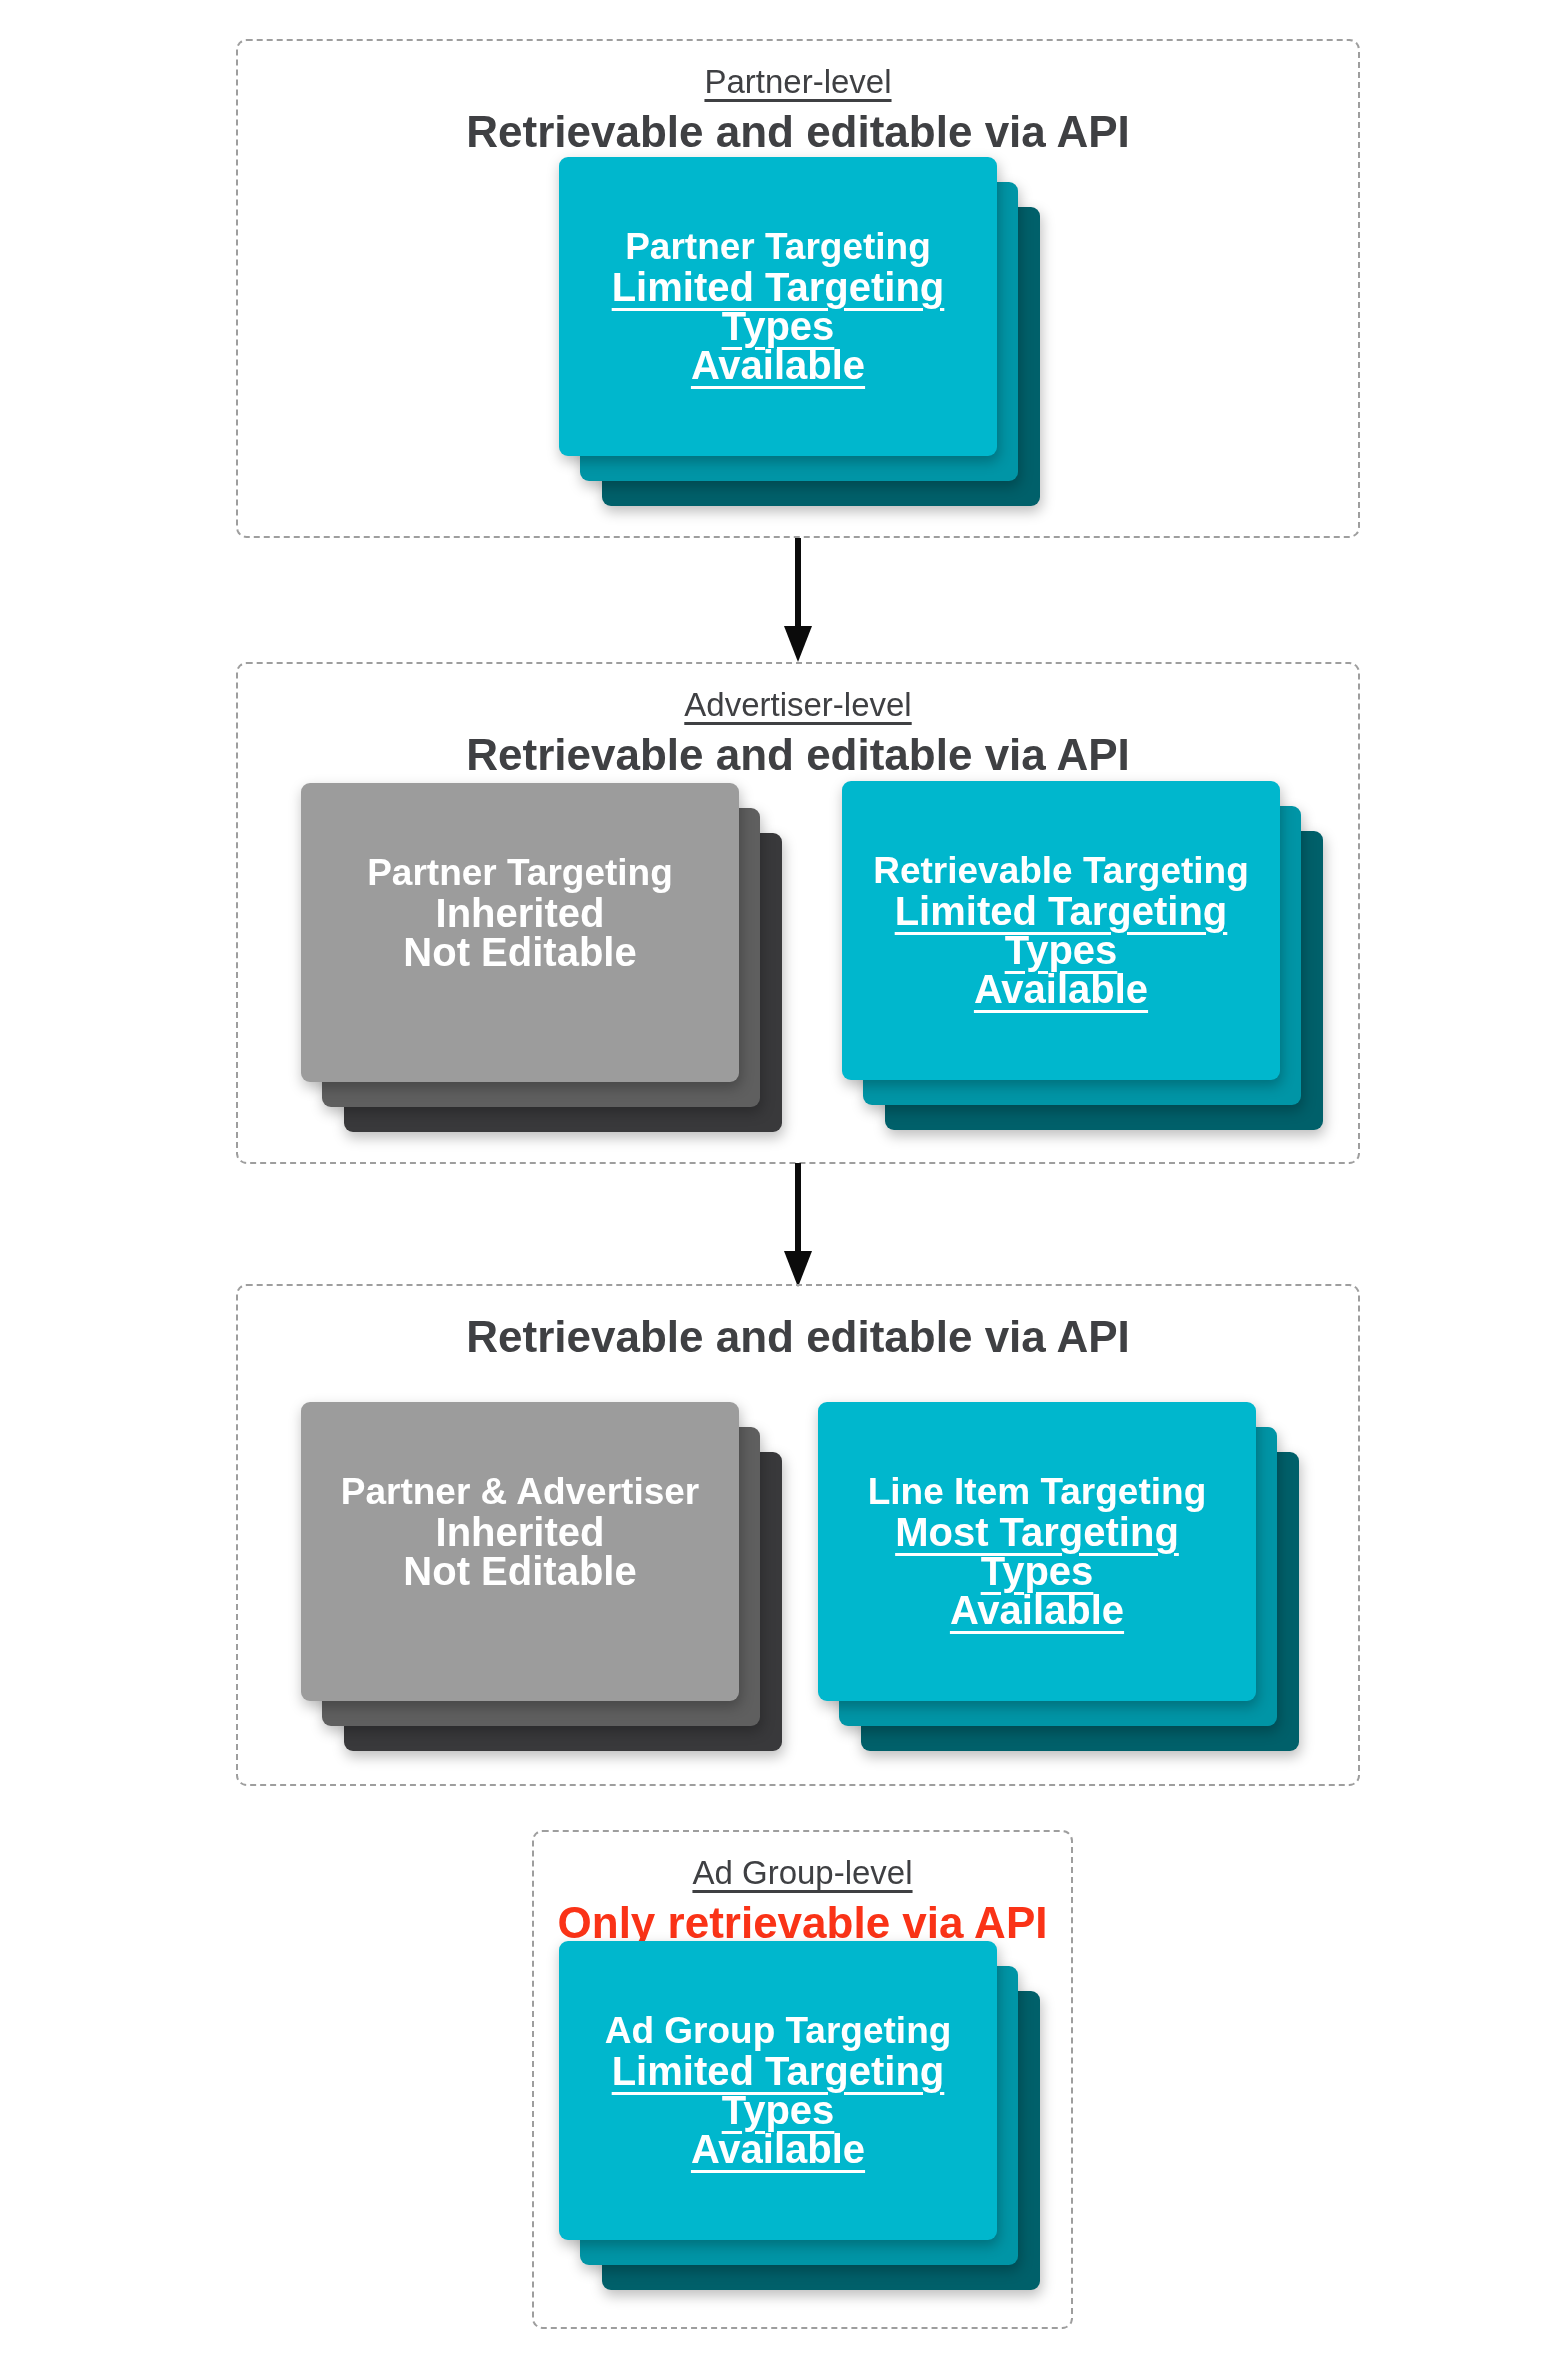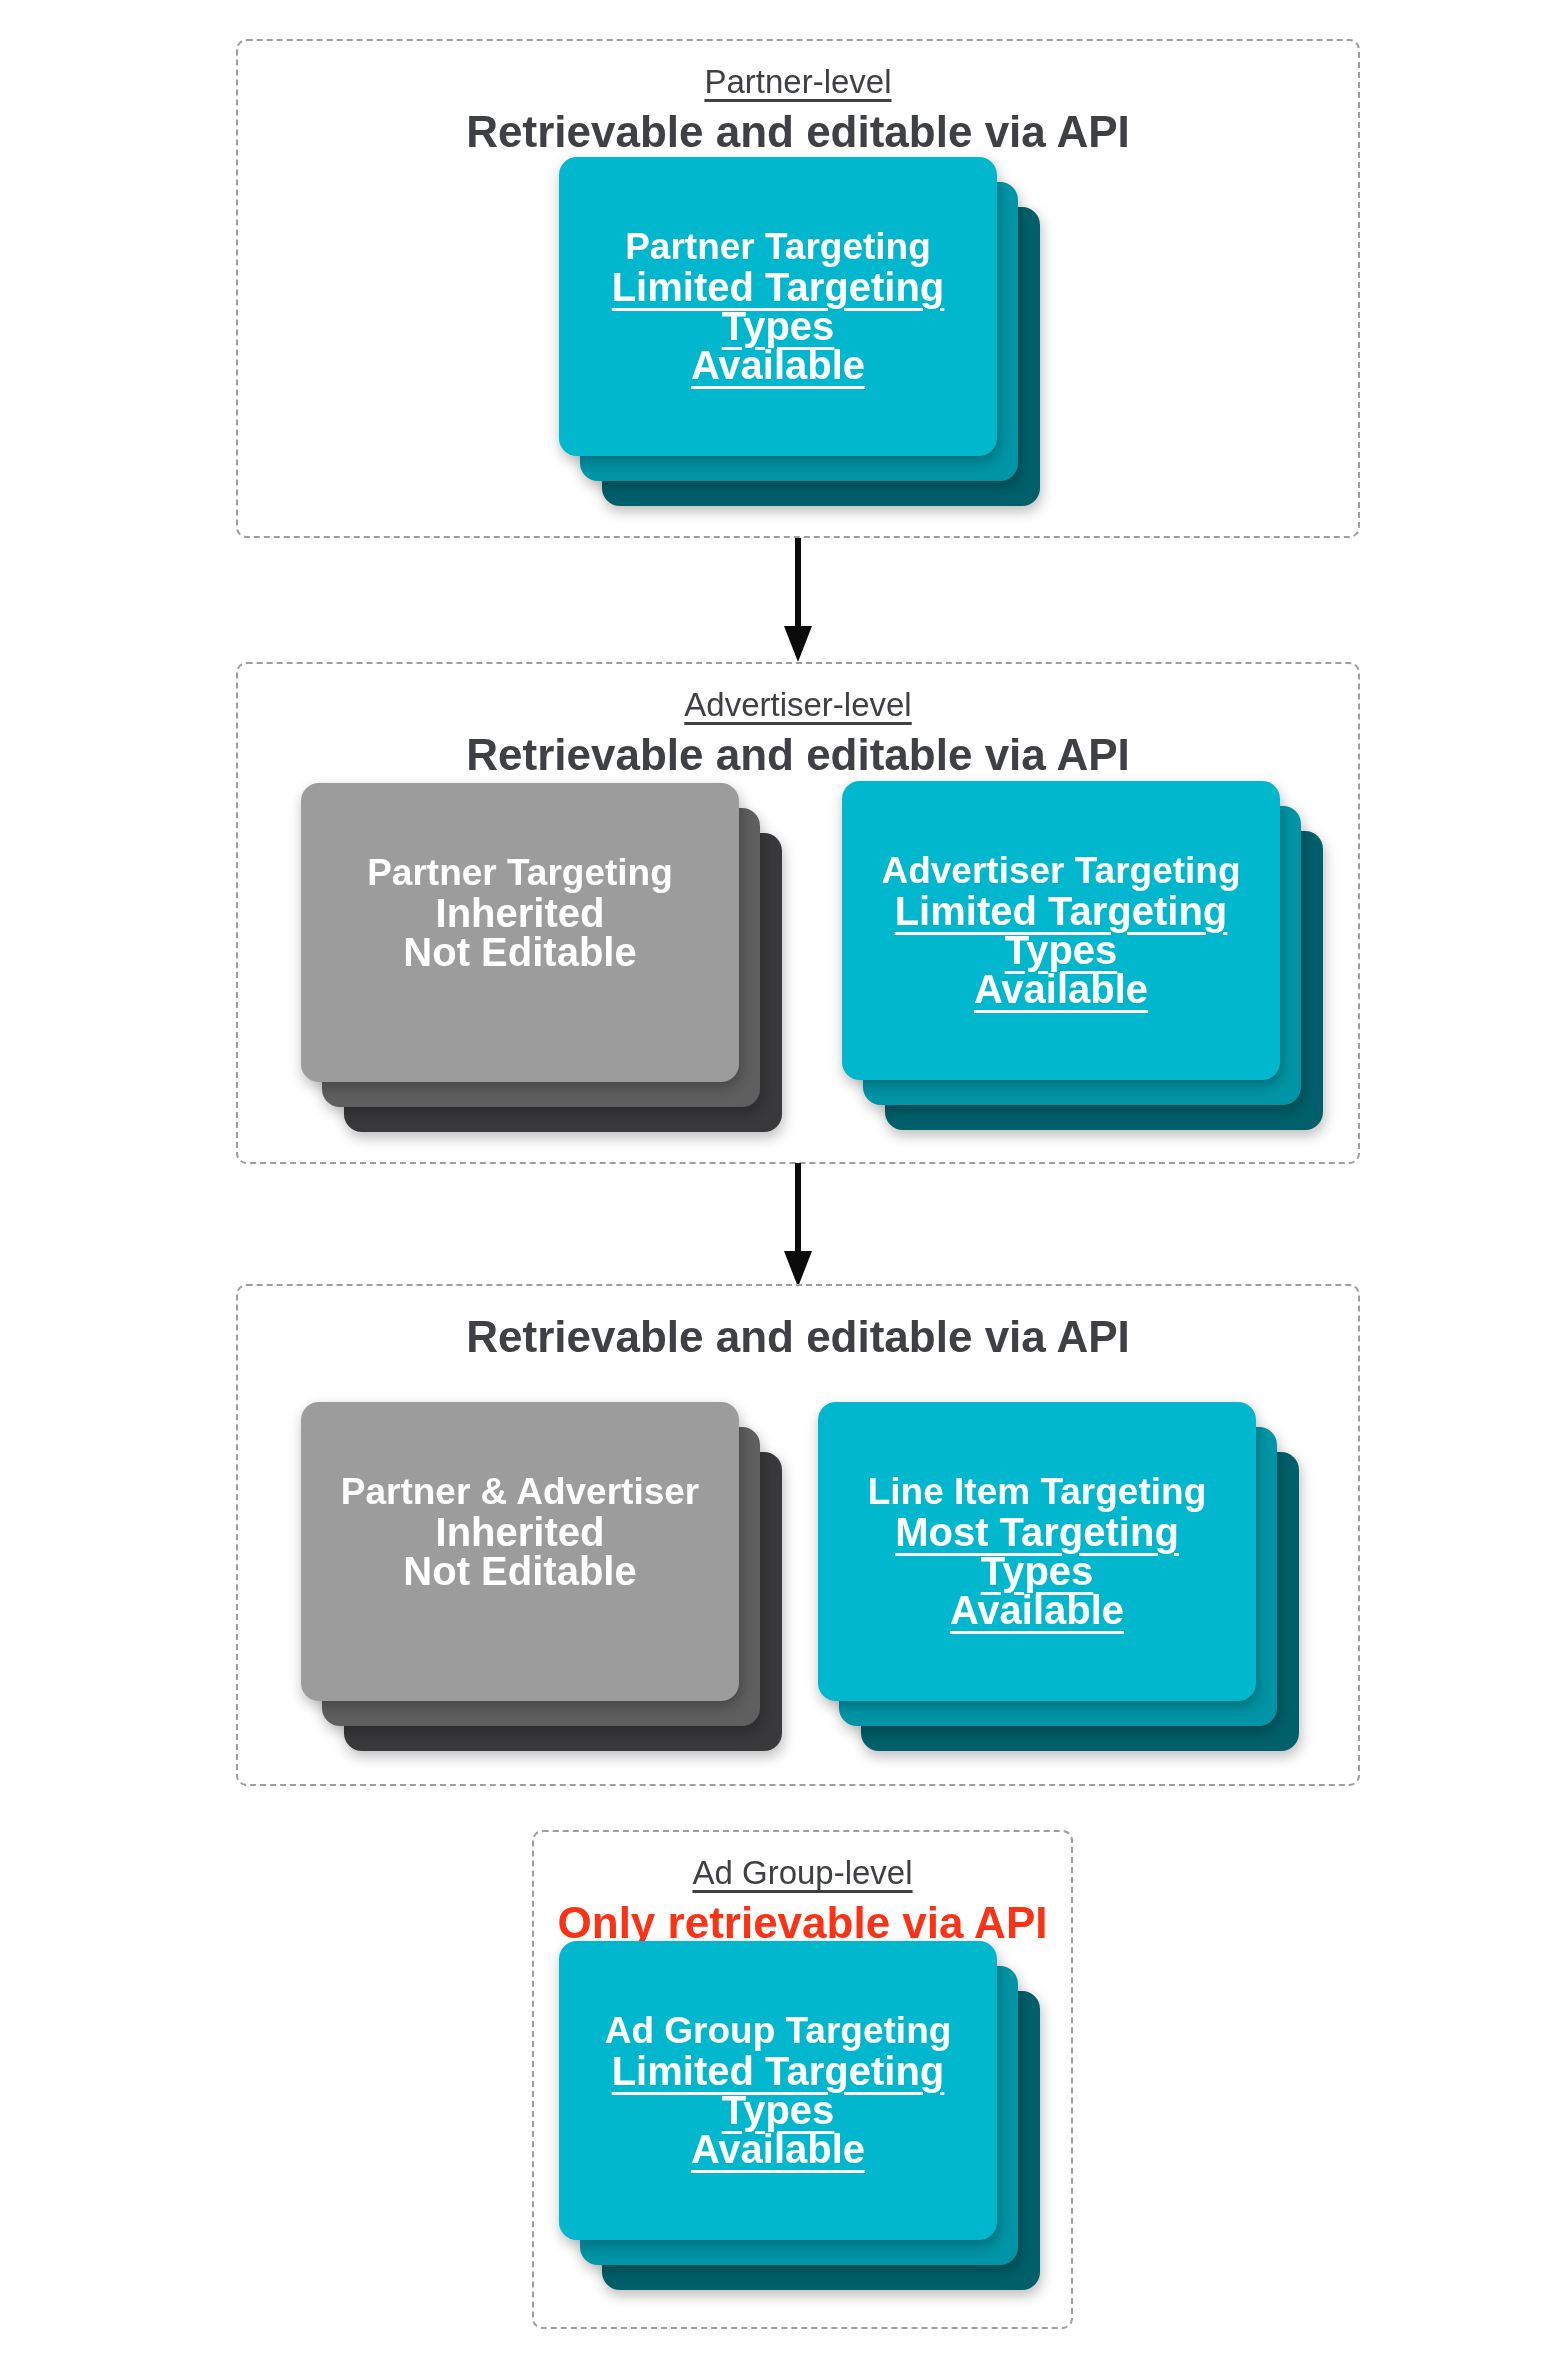--- a/index.html
+++ b/index.html
@@ -20,21 +20,21 @@
     text-decoration:underline; text-underline-offset:6.3px; text-decoration-thickness:2.7px;
     line-height:1.2;
   }
   .sec-sub {
     font-size:44px; font-weight:700; color:var(--heading); line-height:1.2; margin-top:3.6px;
   }
   .sec-sub.red { color:var(--red); }
 
   .stack { position:absolute; width:523px; height:399px; }
   .layer {
-    position:absolute; width:438px; height:299px; border-radius:18px;
+    position:absolute; width:438px; height:299px; border-radius:9px;
     box-shadow:1.8px 5.4px 12.5px rgba(0,0,0,0.25);
   }
   .layer.back { left:43px; top:50px; }
   .layer.mid  { left:21.4px; top:25px; }
   .layer.main {
     left:0; top:0;
     box-sizing:border-box; padding-top:68px;
     display:flex; flex-direction:column; align-items:center;
   }
   .teal .layer.back { background:var(--teal_dark); }
@@ -115,21 +115,21 @@
           <span class="sline">Inherited</span>
           <span class="sline">Not Editable</span>
         </div>
       </div>
     </div>
     <div class="stack teal" style="left:604px; top:117px;">
       <div class="layer back"></div>
       <div class="layer mid"></div>
       <div class="layer main">
         <div class="card-title">
-          <span class="tline">Advertiser Targeting</span>
+          <span class="tline">Retrievable Targeting</span>
         </div>
         <div class="card-sub underlined">
           <span class="sline">Limited Targeting Types</span>
           <span class="sline">Available</span>
         </div>
       </div>
     </div>
   </div>
 
   <div class="arrow" style="left:782px; top:1163px; height:124px;">

